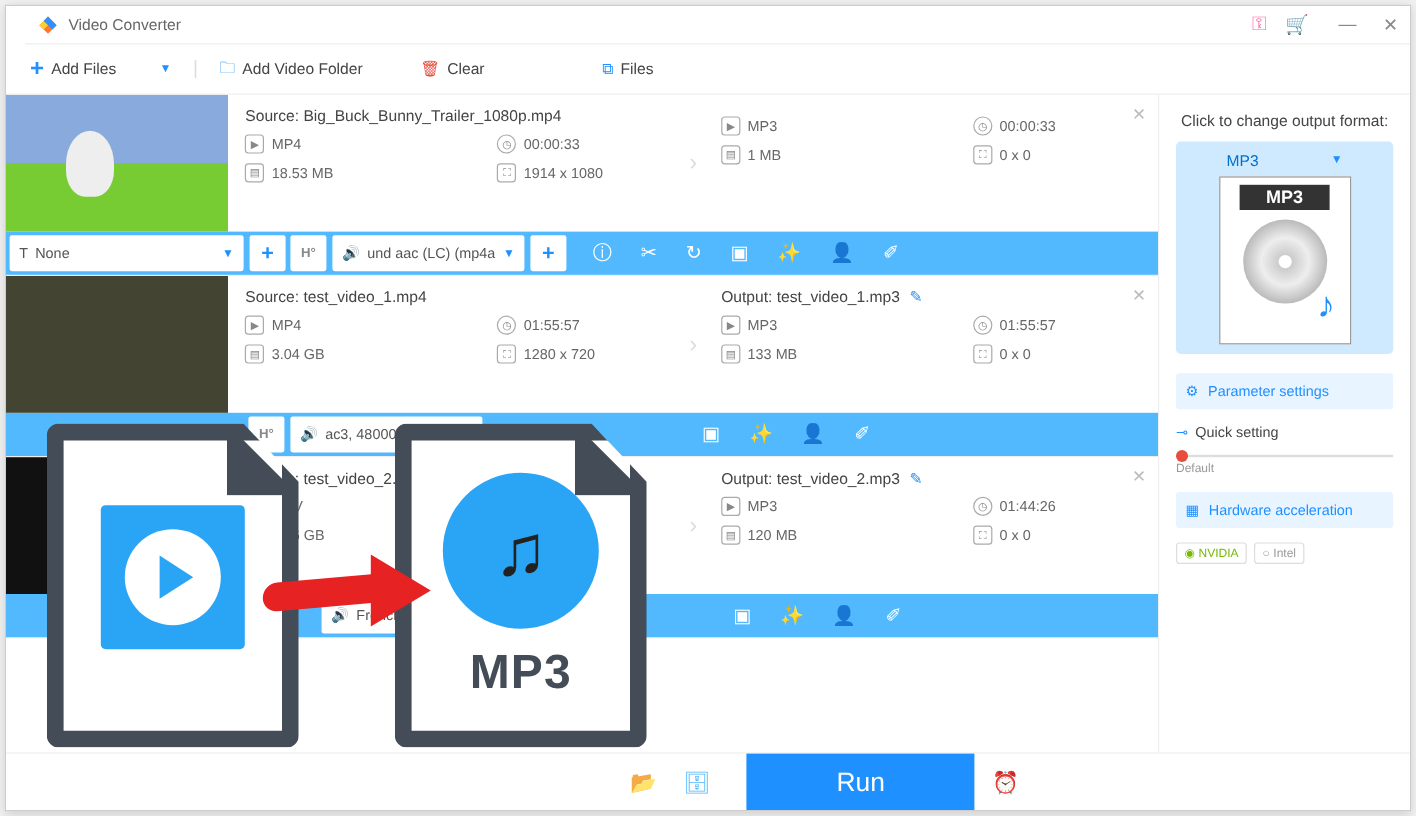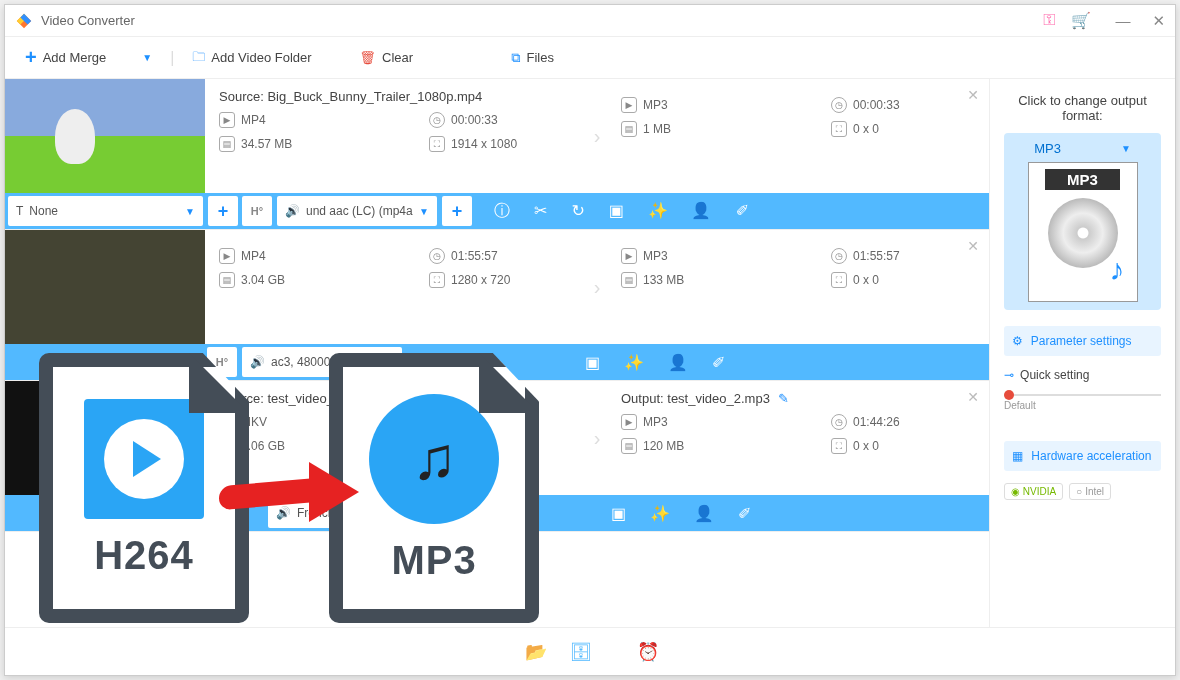--- a/index.html
+++ b/index.html
@@ -1,18 +1,18 @@
 <!DOCTYPE html>
 <html><head>
 <meta charset="utf-8">
 <style>
 * { margin: 0; padding: 0; box-sizing: border-box; font-family: "Segoe UI", Arial, sans-serif; }
 body { background: #f0f0f0; width: 1180px; height: 680px; overflow: hidden; position: relative; }
 .window { background: #fff; width: 1172px; height: 672px; margin: 4px; border: 1px solid #ccc; box-shadow: 0 2px 8px rgba(0,0,0,0.15); position: relative; }
-.titlebar { height: 32px; display: flex; align-items: center; padding: 0 10px; border-bottom: 1px solid #eee; }
+.titlebar { height: 32px; display: flex; align-items: center; padding: 0 10px; border-bottom: 1px solid #eee; margin-left: 16px; }
 .logo { width: 18px; height: 18px; margin-right: 8px; }
 .title-text { color: #666; font-size: 13px; flex: 1; }
 .title-actions { display: flex; gap: 16px; color: #f5a; }
 .title-actions span { cursor: pointer; }
 .win-controls { display: flex; gap: 22px; margin-left: 24px; color: #888; font-size: 15px; }
 .toolbar { height: 42px; display: flex; align-items: center; border-bottom: 1px solid #eee; padding: 0 20px; gap: 18px; }
 .tbtn { display: flex; align-items: center; gap: 6px; font-size: 13px; color: #444; cursor: pointer; }
 .plus-blue { color: #1e90ff; font-size: 20px; font-weight: bold; }
 .blue { color: #1e90ff; }
 .red { color: #e74c3c; }
@@ -35,33 +35,33 @@
 .pencil { color: #1e90ff; cursor: pointer; margin-left: 8px; }
 .close-x { position: absolute; right: 10px; top: 8px; color: #bbb; cursor: pointer; font-size: 14px; }
 .arrow-sep { width: 20px; display: flex; align-items: center; justify-content: center; color: #ddd; font-size: 20px; }
 .bluebar { height: 36px; background: #52b9ff; display: flex; align-items: center; }
 .sub-select { background: #fff; height: 30px; margin: 3px; display: flex; align-items: center; padding: 0 8px; font-size: 12px; color: #555; border-radius: 2px; gap: 6px; }
 .sub-select.w200 { width: 195px; }
 .sub-select.w160 { width: 160px; }
 .sub-btn { background: #fff; width: 30px; height: 30px; margin: 3px 2px; display: flex; align-items: center; justify-content: center; color: #1e90ff; font-weight: bold; font-size: 18px; border-radius: 2px; cursor: pointer; }
 .tool-icons { display: flex; gap: 24px; margin-left: 20px; color: #fff; font-size: 16px; }
 .tool-icons span { cursor: pointer; }
-.sidebar { width: 186px; background: #fff; border-left: 1px solid #eee; padding: 14px; font-size: 12px; }
+.sidebar { width: 210px; background: #fff; border-left: 1px solid #eee; padding: 14px; font-size: 12px; }
 .side-hdr { font-size: 13px; color: #444; text-align: center; margin-bottom: 10px; }
 .fmt-card { background: #cfeaff; border-radius: 4px; padding: 8px; text-align: center; margin-bottom: 16px; cursor: pointer; }
 .fmt-title { color: #0070d0; font-size: 13px; margin-bottom: 6px; display: flex; justify-content: center; align-items: center; gap: 60px; }
 .fmt-thumb { width: 110px; height: 140px; background: #fff; margin: 0 auto; border: 1px solid #999; position: relative; padding-top: 6px; }
 .fmt-thumb .bar { background: #333; color: #fff; font-weight: bold; padding: 2px 0; width: 70%; margin: 0 auto; font-size: 15px; }
 .fmt-thumb .disc { width: 70px; height: 70px; background: radial-gradient(circle, #fff 10%, #ccc 12%, #eee 40%, #bbb 70%); border-radius: 50%; margin: 8px auto; position: relative; }
 .fmt-thumb .note { position: absolute; right: 12px; bottom: 14px; color: #1e90ff; font-size: 30px; }
 .side-btn { background: #e8f4ff; color: #1e90ff; padding: 8px; border-radius: 3px; display: flex; align-items: center; gap: 8px; margin-bottom: 12px; cursor: pointer; font-size: 12px; }
 .side-label { color: #444; display: flex; align-items: center; gap: 6px; margin-bottom: 6px; }
 .slider { width: 100%; height: 2px; background: #ddd; position: relative; margin: 12px 0 4px; }
 .slider::before { content: ''; position: absolute; left: 0; top: -4px; width: 10px; height: 10px; background: #e74c3c; border-radius: 50%; }
-.slider-lbl { font-size: 10px; color: #999; margin-bottom: 30px; }
+.slider-lbl { font-size: 10px; color: #999; margin-bottom: 14px; }
 .hw-chips { display: flex; gap: 6px; margin-top: 8px; }
 .chip { border: 1px solid #ddd; border-radius: 3px; padding: 2px 6px; font-size: 10px; color: #999; display: flex; align-items: center; gap: 3px; }
 .chip.nv { color: #76b900; }
 .footer { position: absolute; bottom: 0; left: 0; right: 0; height: 48px; display: flex; border-top: 1px solid #eee; background: #fff; }
 .foot-left { display: flex; align-items: center; gap: 22px; padding: 0 30px 0 520px; color: #52b9ff; font-size: 18px; }
 .foot-left span { cursor: pointer; }
 .run-btn { background: #1e90ff; color: #fff; font-size: 22px; width: 190px; display: flex; align-items: center; justify-content: center; cursor: pointer; font-weight: 400; }
 .alarm { width: 52px; display: flex; align-items: center; justify-content: center; color: #1e90ff; font-size: 18px; cursor: pointer; }
 .overlay { position: absolute; left: 34px; top: 348px; display: flex; align-items: center; z-index: 10; pointer-events: none; }
 .file-shape { width: 210px; height: 270px; background: #fff; border: 14px solid #444d57; border-radius: 10px; position: relative; clip-path: polygon(0 0, 78% 0, 100% 18%, 100% 100%, 0 100%); display: flex; flex-direction: column; align-items: center; justify-content: center; }
@@ -93,21 +93,21 @@
     </div>
     <div class="win-controls">
       <span>—</span>
       <span>✕</span>
     </div>
   </div>
 
   <div class="toolbar">
     <div class="tbtn">
       <span class="plus-blue">+</span>
-      <span>Add Merge</span>
+      <span>Add Files</span>
       <span class="caret" style="margin-left:30px">▼</span>
     </div>
     <span class="divider">|</span>
     <div class="tbtn">
       <span class="blue">🗀</span>
       <span>Add Video Folder</span>
     </div>
     <div class="tbtn" style="margin-left:30px">
       <span class="red">🗑</span>
       <span>Clear</span>
@@ -132,21 +132,21 @@
                   <span>MP4</span>
                 </div>
               <div class="meta-cell">
                   <span class="ico round">◷</span>
                   <span>00:00:33</span>
                 </div>
             </div>
             <div class="meta-row">
               <div class="meta-cell">
                   <span class="ico">▤</span>
-                  <span>34.57 MB</span>
+                  <span>18.53 MB</span>
                 </div>
               <div class="meta-cell">
                   <span class="ico">⛶</span>
                   <span>1914 x 1080</span>
                 </div>
             </div>
           </div>
           <div class="arrow-sep">›</div>
           <div class="out">
             <span class="close-x">✕</span>
@@ -195,20 +195,21 @@
             <span>👤</span>
             <span>✐</span>
           </div>
         </div>
       </div>
 
       <div class="item">
         <div class="item-row">
           <div class="thumb thumb-movie"></div>
           <div class="src">
+            <div class="hdr"><span>Source:</span> <span>test_video_1.mp4</span></div>
             <div class="meta-row">
               <div class="meta-cell">
                   <span class="ico">▶</span>
                   <span>MP4</span>
                 </div>
               <div class="meta-cell">
                   <span class="ico round">◷</span>
                   <span>01:55:57</span>
                 </div>
             </div>
@@ -219,20 +220,21 @@
                 </div>
               <div class="meta-cell">
                   <span class="ico">⛶</span>
                   <span>1280 x 720</span>
                 </div>
             </div>
           </div>
           <div class="arrow-sep">›</div>
           <div class="out">
             <span class="close-x">✕</span>
+            <div class="hdr"><span>Output:</span> <span>test_video_1.mp3</span><span class="pencil">✎</span></div>
             <div class="meta-row">
               <div class="meta-cell">
                   <span class="ico">▶</span>
                   <span>MP3</span>
                 </div>
               <div class="meta-cell">
                   <span class="ico round">◷</span>
                   <span>01:55:57</span>
                 </div>
             </div>
@@ -371,31 +373,33 @@
           </div>
       </div>
     </div>
   </div>
 
   <div class="footer">
     <div class="foot-left">
       <span>📂</span>
       <span>🗄</span>
     </div>
+    <div class="run-btn">
+        <span>Run</span>
+      </div>
     <div class="alarm">⏰</div>
   </div>
 
   <div class="overlay">
     <div class="file-shape">
       <div class="play-sq">
           <div class="circ">
             <div class="tri"></div>
           </div>
         </div>
-      <div class="big-lbl">H264</div>
     </div>
     <div class="arrow-red">
         <div class="shaft"></div>
         <div class="head"></div>
       </div>
     <div class="file-shape">
       <div class="mus-circ">♫</div>
       <div class="big-lbl">MP3</div>
     </div>
   </div>

